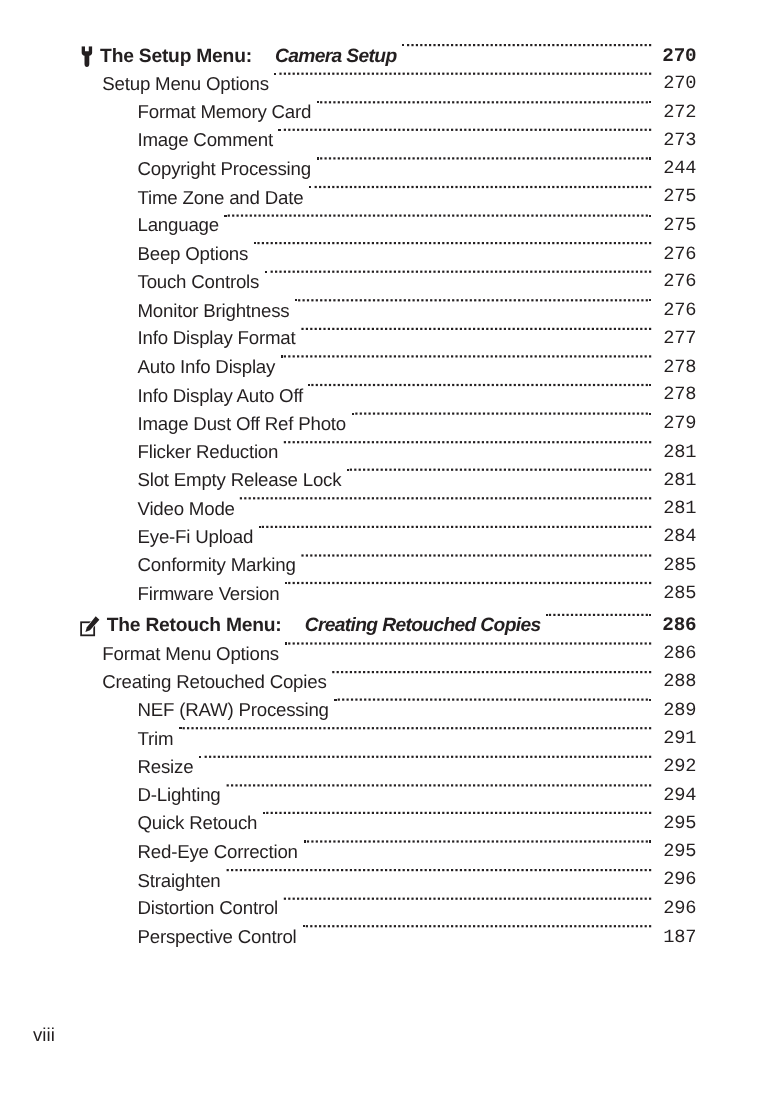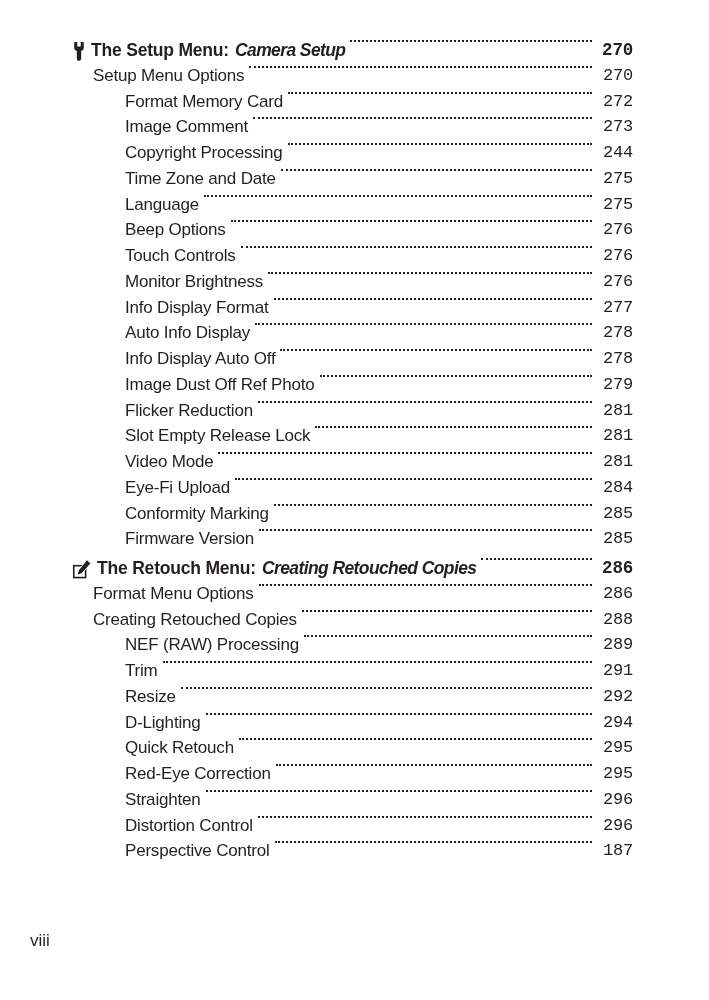--- a/index.html
+++ b/index.html
@@ -16,21 +16,21 @@
     overflow: hidden;
   }
   .toc {
     position: absolute;
     left: 72px;
     top: 36px;
     width: 561px;
   }
   .row {
     display: flex;
-    align-items: flex-start;
+    align-items: center;
     height: 25.75px;
     box-sizing: border-box;
     padding-top: 4px;
     font-size: 17px;
     letter-spacing: -0.2px;
     white-space: nowrap;
   }
   .row.heading {
     font-weight: bold;
     font-size: 17.5px;
@@ -44,21 +44,21 @@
     align-self: center;
     display: inline-flex;
     margin-right: 5px;
     position: relative;
     top: 1px;
   }
   .icon svg { display: block; }
   .h-title { }
   .h-sub {
     font-style: italic;
-    margin-left: 6px;
+    margin-left: 21px;
     letter-spacing: -0.6px;
   }
   .leader {
     flex: 1 1 auto;
     min-width: 12px;
     height: 0;
     border-bottom: 2px dotted #231f20;
     margin: 0 7px 1px 5px;
     align-self: baseline;
   }

